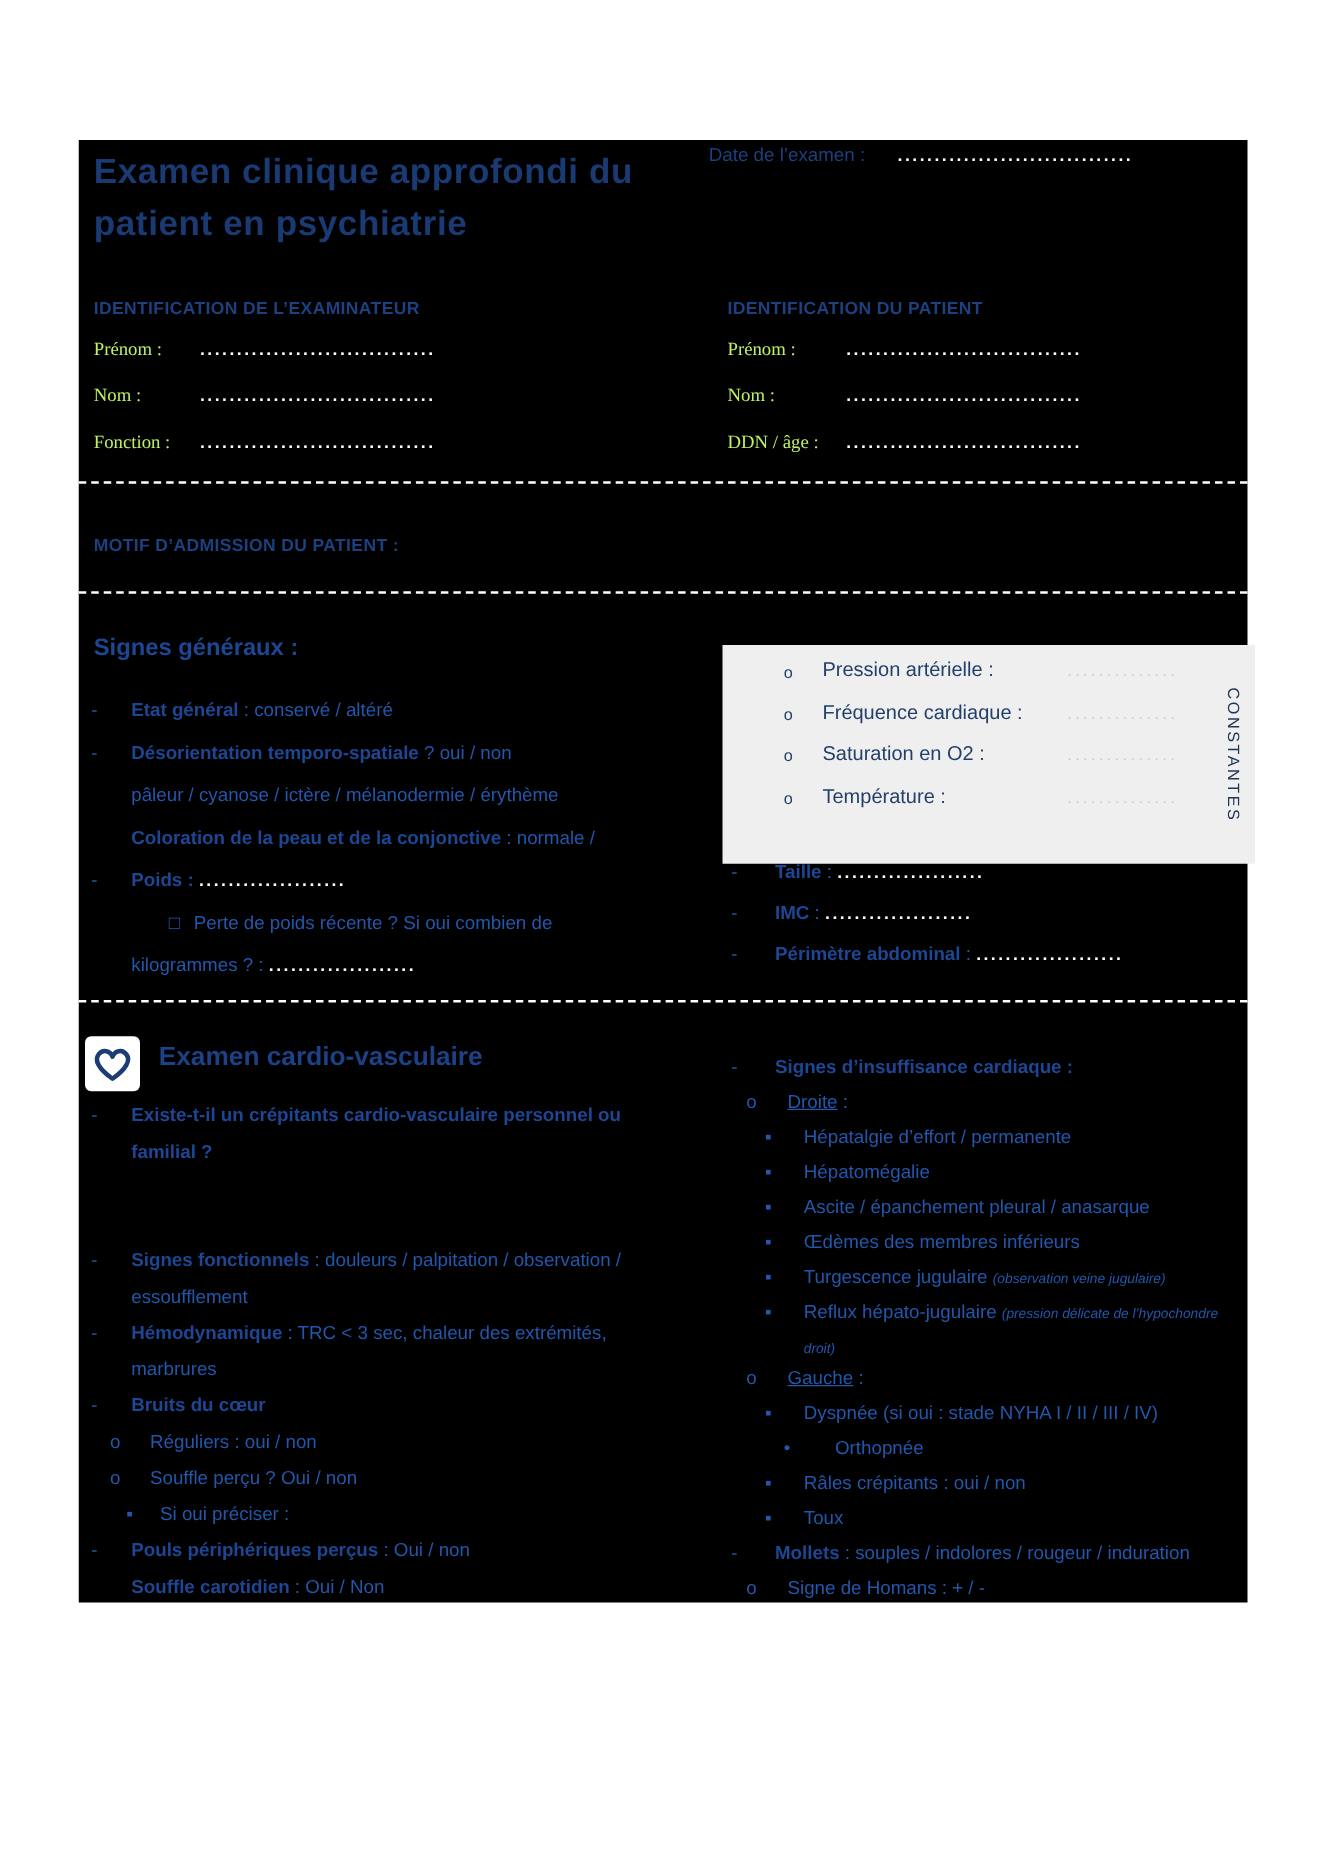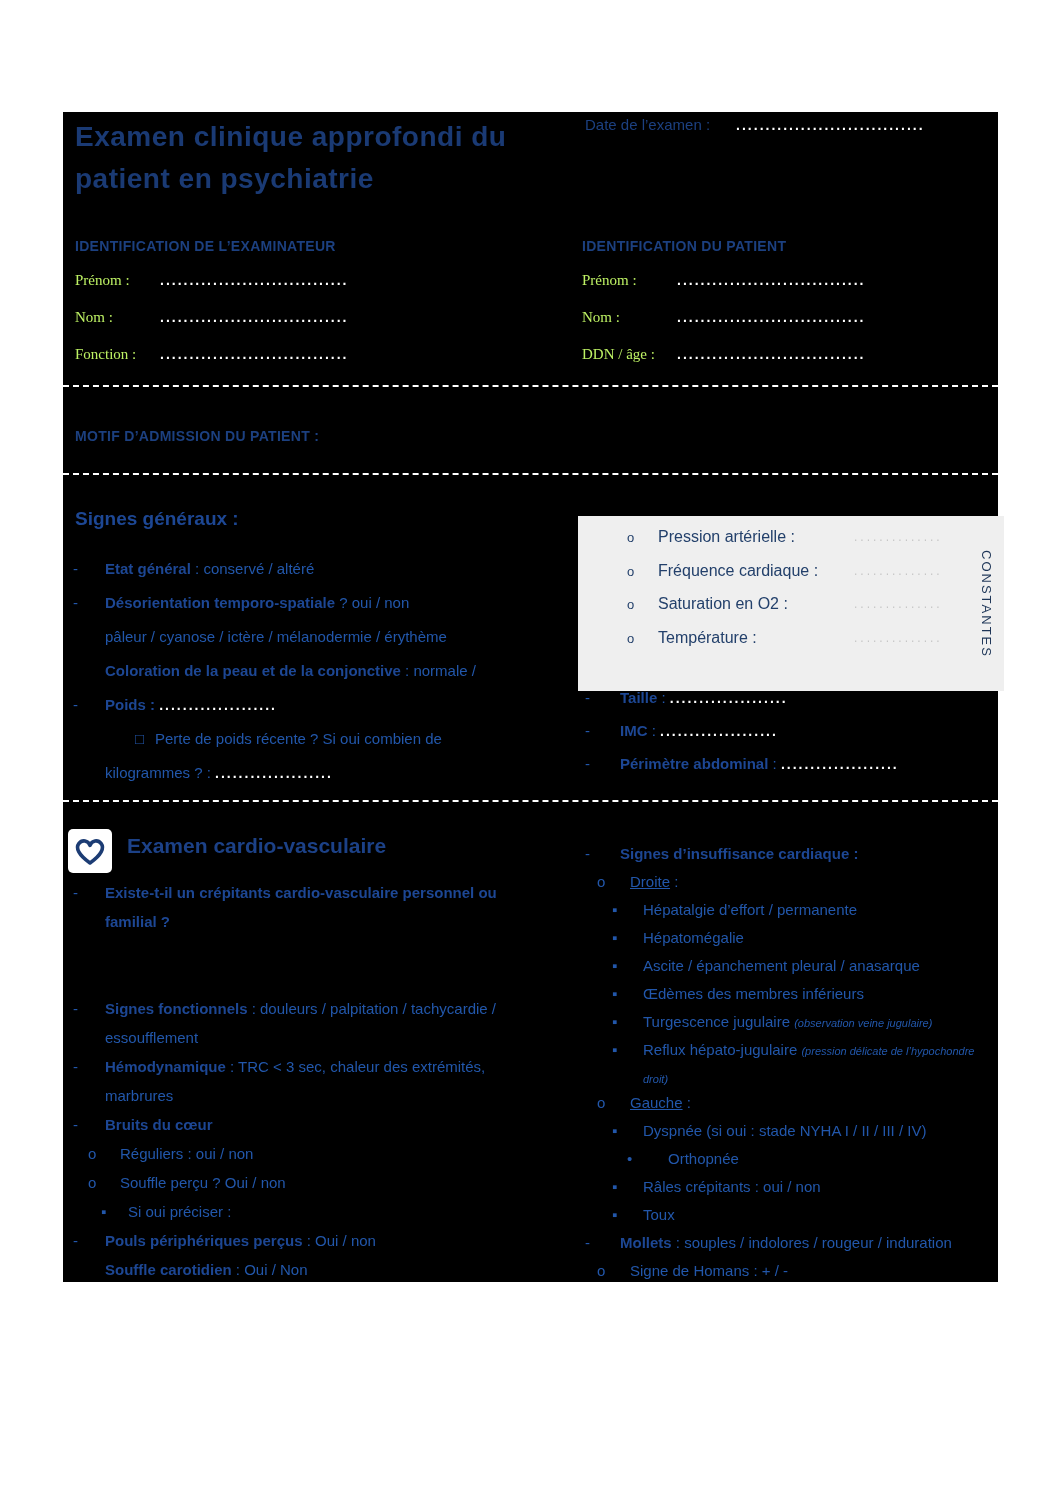--- a/index.html
+++ b/index.html
@@ -1,21 +1,21 @@
 <!DOCTYPE html>
 <html><head>
 <meta charset="utf-8">
 <style>
   html,body{margin:0;padding:0;background:#ffffff;}
   .page{position:relative;width:1058px;height:1497px;background:#ffffff;overflow:hidden;
         font-family:"Liberation Sans",sans-serif;}
   .sheet{position:absolute;left:63px;top:112px;width:935px;height:1170px;background:#000000;}
   .title{position:absolute;left:12px;top:4px;margin:0;font-size:28px;font-weight:bold;
          line-height:42px;color:#1a3a74;letter-spacing:.5px;}
-  .date-row{position:absolute;left:522px;top:4px;white-space:nowrap;text-align:center;}
+  .date-row{position:absolute;left:504px;top:4px;white-space:nowrap;text-align:center;}
   .flabel-inline{font-size:15px;color:#1c4080;}
   .secheader{position:absolute;font-size:14px;font-weight:bold;color:#1c4080;letter-spacing:.3px;white-space:nowrap;}
   .frow{position:absolute;white-space:nowrap;font-size:15px;}
   .flabel{display:inline-block;color:#bef264;font-family:Liberation Serif, serif;}
   .wL{width:85px;} .wR{width:95px;}
   .dots{color:#ffffff;font-weight:bold;font-size:14px;letter-spacing:2px;white-space:nowrap;}
   .dgap{margin-left:26px;}
   .sep{position:absolute;left:0;right:0;border-top:2px dashed #ffffff;height:0;}
   .heading-sg{position:absolute;left:12px;top:396px;font-size:19px;font-weight:bold;color:#1d4794;}
   .heading-cardio{position:absolute;left:64px;top:722px;font-size:21px;font-weight:bold;color:#1c4187;}
@@ -157,21 +157,21 @@
     <div class="col colL" style="top:772px">
         <div class="line lv0" style="height: 29px;">
           <span class="bullet">-</span>
           <span class="txt"><span class="b">Existe-t-il un crépitants cardio-vasculaire personnel ou</span></span>
         </div>
         <div class="line lv0" style="height: 29px;">
           <span class="txt"><span class="b">familial ?</span></span>
         </div>
         <div class="line lv0 gap-before" style="height: 29px;">
           <span class="bullet">-</span>
-          <span class="txt"><span class="b">Signes fonctionnels</span><span class=""> : douleurs / palpitation / tachycardie /</span></span>
+          <span class="txt"><span class="b">Signes fonctionnels</span><span class=""> : douleurs / palpitation / observation /</span></span>
         </div>
         <div class="line lv0" style="height: 29px;">
           <span class="txt"><span class="">essoufflement</span></span>
         </div>
         <div class="line lv0" style="height: 29px;">
           <span class="bullet">-</span>
           <span class="txt"><span class="b">Hémodynamique</span><span class=""> : TRC &lt; 3 sec, chaleur des extrémités,</span></span>
         </div>
         <div class="line lv0" style="height: 29px;">
           <span class="txt"><span class="">marbrures</span></span>

